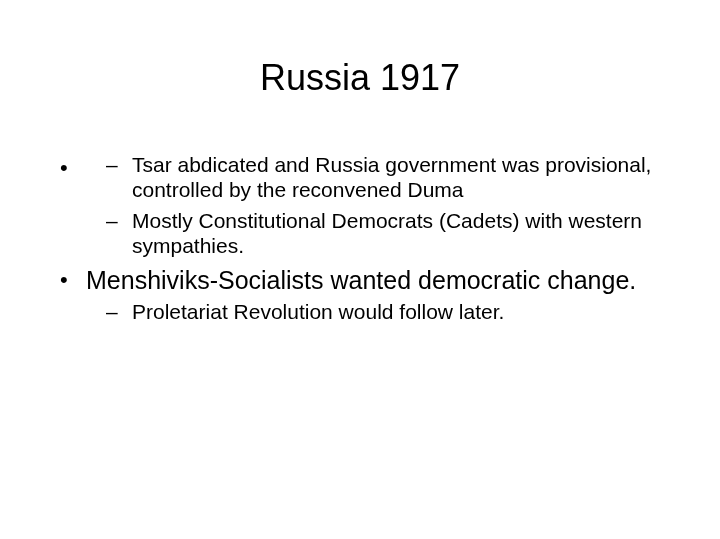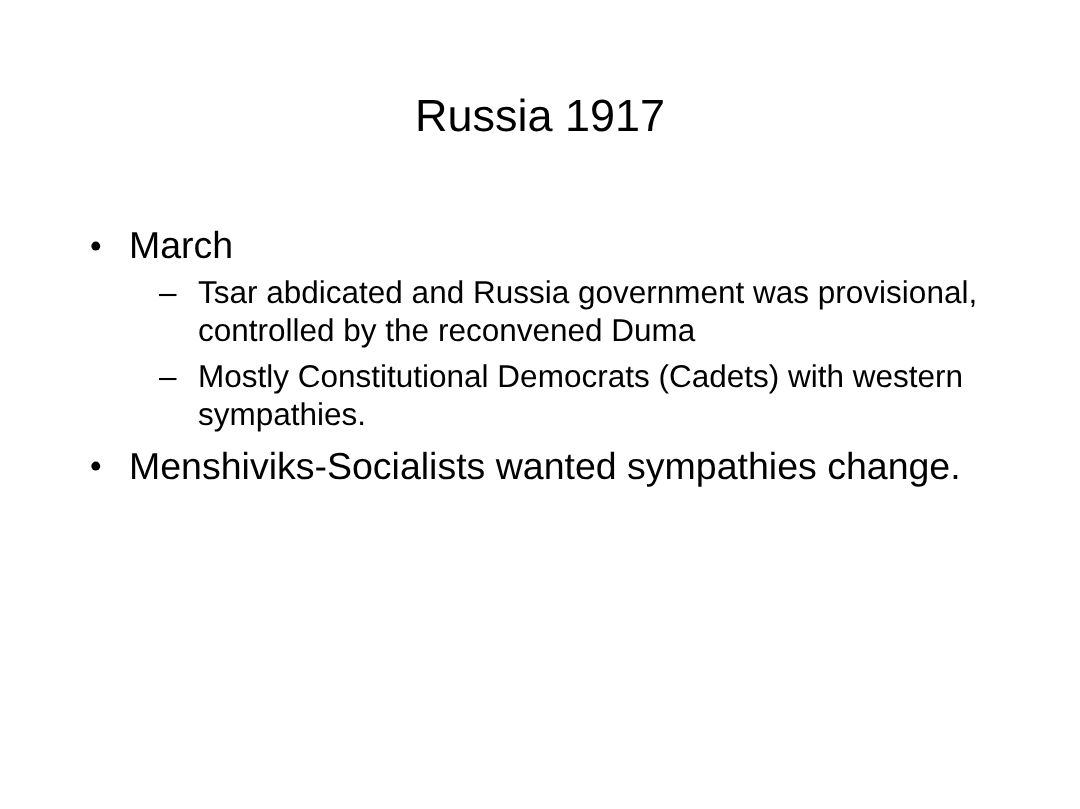--- a/index.html
+++ b/index.html
@@ -20,21 +20,21 @@
     height: 539px;
     background: #ffffff;
     box-sizing: border-box;
   }
   .slide-title {
     position: absolute;
     top: 55px;
     left: 0;
     width: 720px;
     text-align: center;
-    font-size: 30px;
+    font-size: 36px;
     line-height: 46px;
     font-weight: normal;
     letter-spacing: 0px;
   }
   .body-block {
     position: absolute;
     top: 148px;
     left: 48px;
     width: 640px;
   }
@@ -90,37 +90,39 @@
 <body>
 
 <div class="slide">
 
   <div class="slide-title">Russia 1917</div>
 
   <div class="body-block">
     <ul class="lvl1">
 
       <li class="bullet1">
-        <span class="b1-text">March</span>
         <div class="sub-wrap">
           <ul class="lvl2">
             <li class="bullet2">
               <span>Tsar abdicated and Russia government was provisional, controlled by the reconvened Duma</span>
             </li>
             <li class="bullet2">
               <span>Mostly Constitutional Democrats (Cadets) with western sympathies.</span>
             </li>
           </ul>
         </div>
       </li>
 
       <li class="bullet1">
-        <span class="b1-text">Menshiviks-Socialists wanted sympathies change.</span>
+        <span class="b1-text">Menshiviks-Socialists wanted democratic change.</span>
         <div class="sub-wrap">
           <ul class="lvl2">
+            <li class="bullet2">
+              <span>Proletariat Revolution would follow later.</span>
+            </li>
           </ul>
         </div>
       </li>
 
     </ul>
   </div>
 
 </div>
 
 </body></html>

